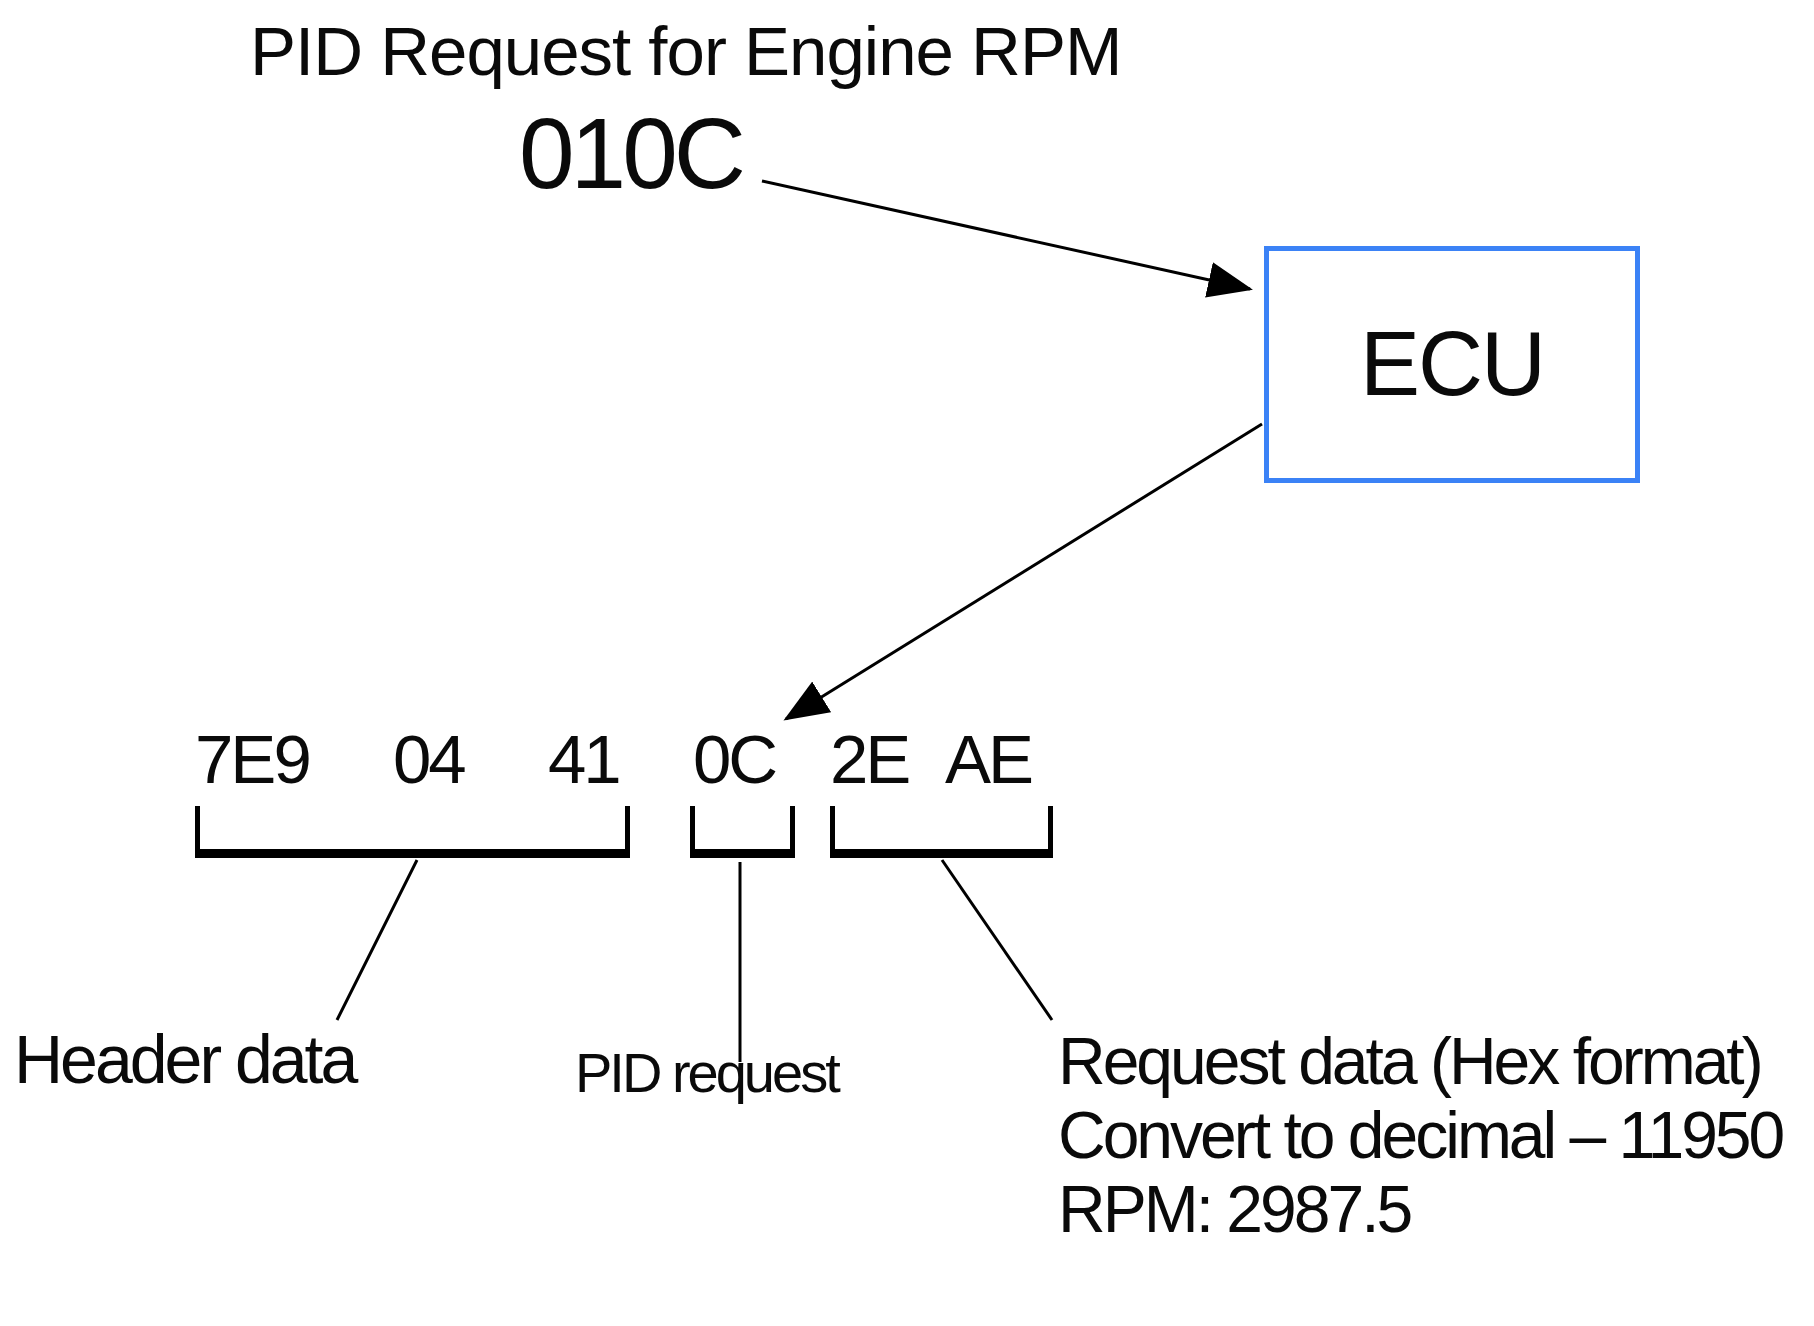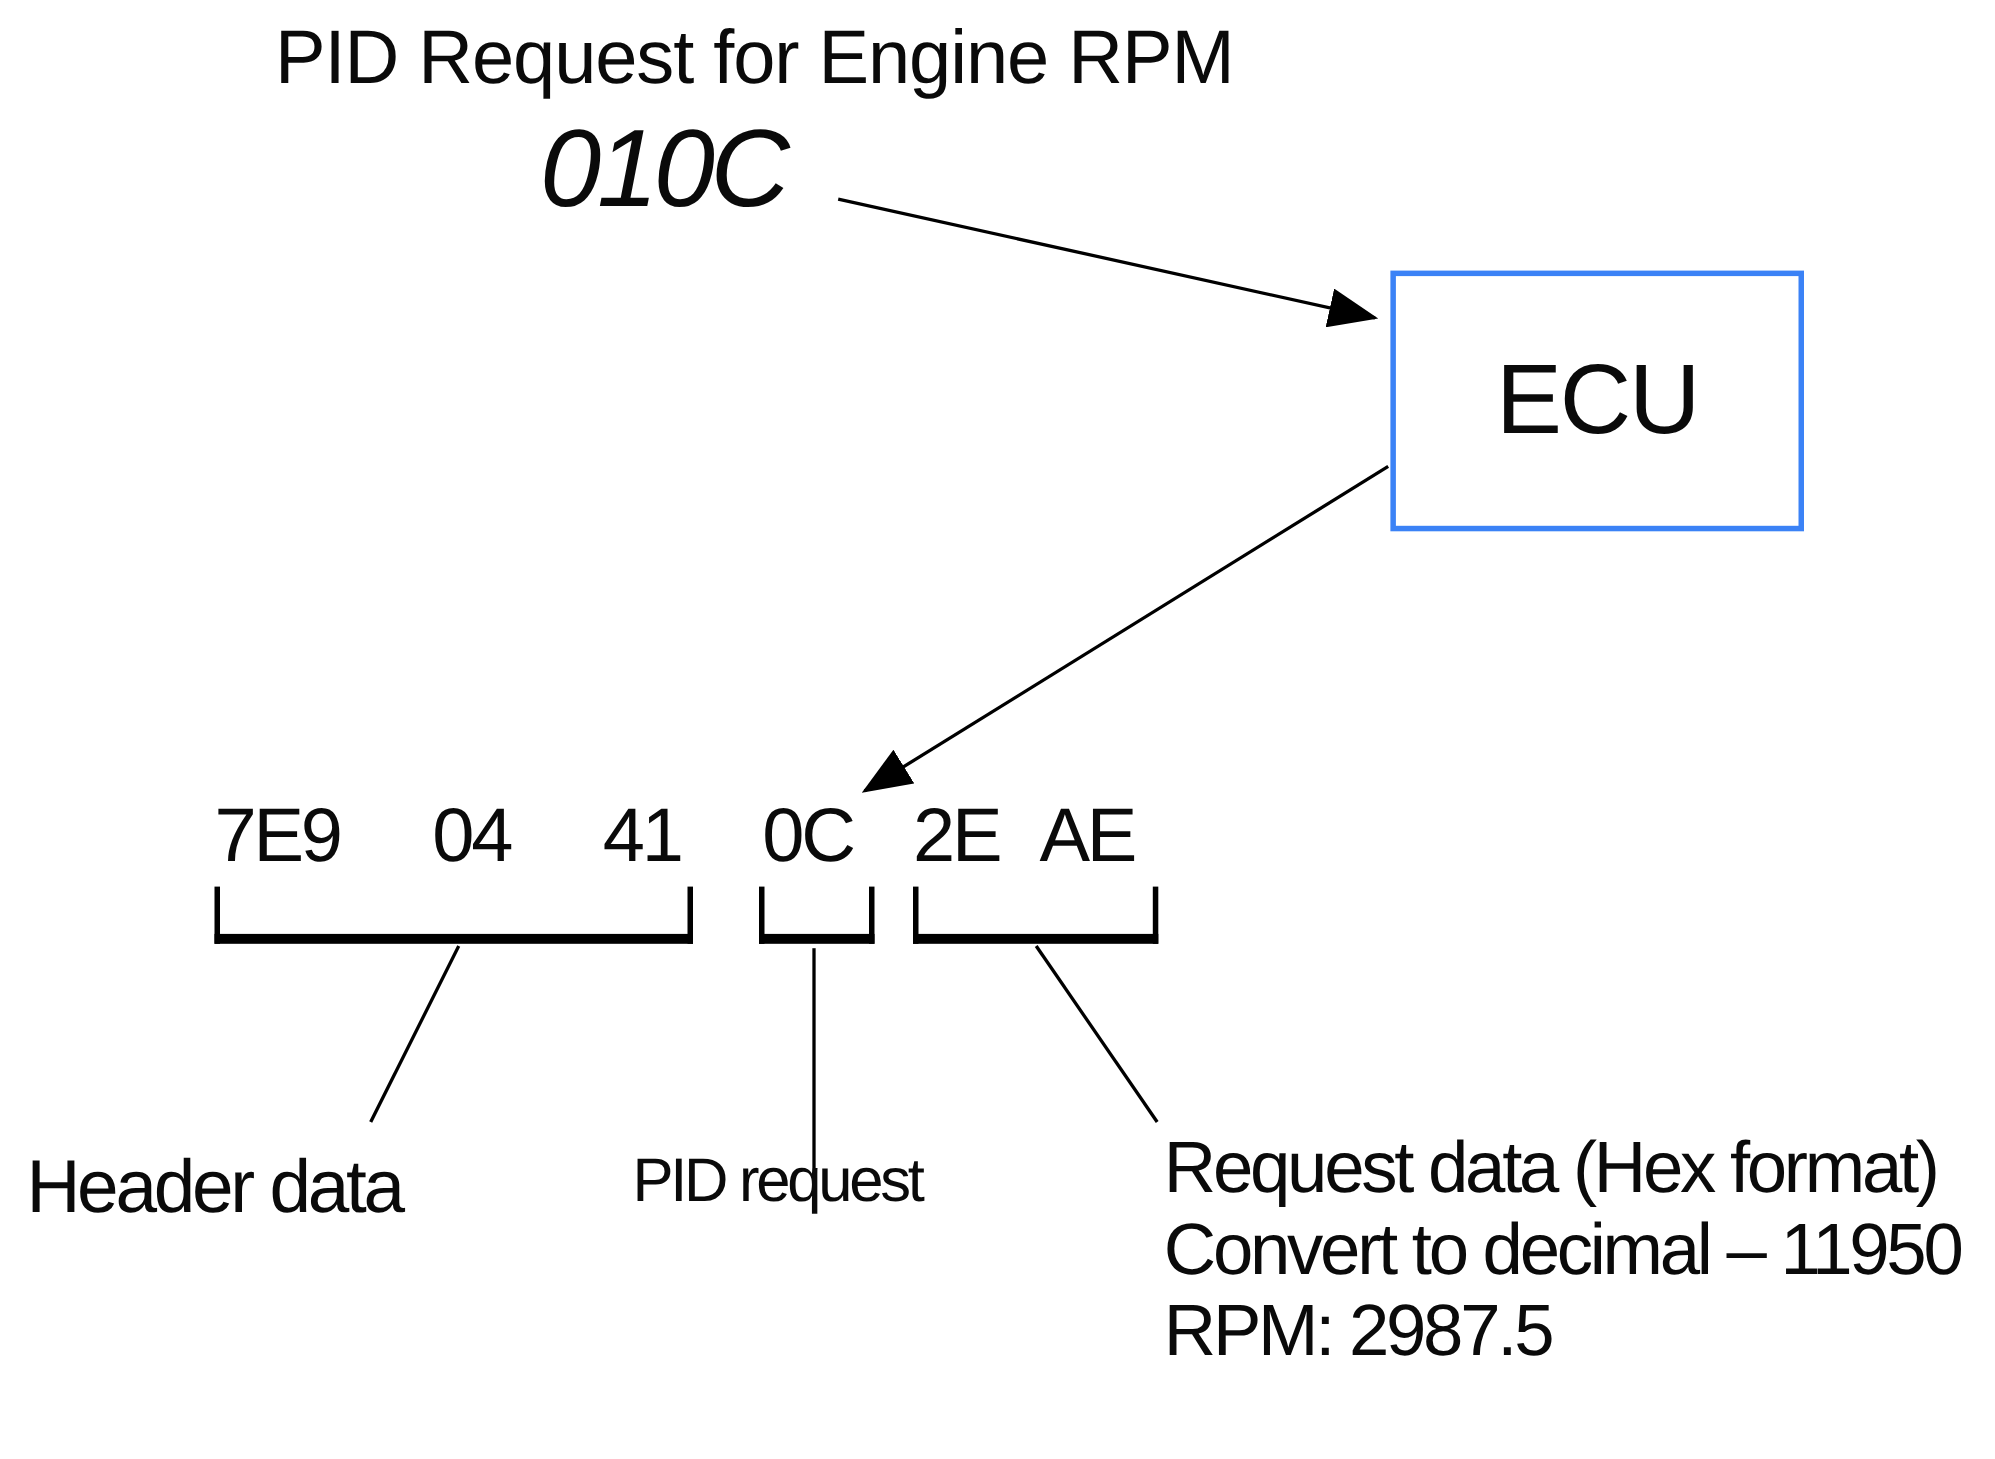--- a/index.html
+++ b/index.html
@@ -7,21 +7,21 @@
     width:1814px;height:1326px;position:relative;overflow:hidden;
     background:#ffffff;color:#0a0a0a;
     font-family:"Liberation Sans", sans-serif;
   }
   .abs{position:absolute;white-space:nowrap;}
   
   .title{
     left:250px;top:12px;font-size:69px;letter-spacing:-1px;
   }
   .req-code{
-    left:491px;top:103px;font-size:100px;letter-spacing:-4px;line-height:1;font-style:italic;
+    left:519px;top:103px;font-size:100px;letter-spacing:-4px;line-height:1;
   }
   
   .ecu-box{
     left:1264px;top:246px;width:376px;height:237px;box-sizing:border-box;
     border:5px solid #3b82f6;display:flex;align-items:center;justify-content:center;
   }
   .ecu-label{font-size:90px;letter-spacing:-2px;}
   
   .hexgroup{
     top:725px;font-size:69px;letter-spacing:-3px;line-height:1;
@@ -30,21 +30,21 @@
   .hg3{left:693px}.hg4{left:830px}.hg5{left:945px}
   
   .bracket{
     position:absolute;top:806px;height:52px;box-sizing:border-box;
     border-left:5px solid #000;border-right:5px solid #000;border-bottom:9px solid #000;
   }
   .br-header{left:195px;width:435px;}
   .br-pid{left:690px;width:105px;}
   .br-resp{left:830px;width:223px;}
   
-  .lbl-header{left:24px;top:1020px;font-size:68px;letter-spacing:-3px;margin-top:20px;}
+  .lbl-header{left:14px;top:1020px;font-size:68px;letter-spacing:-3px;}
   .lbl-pid{left:575px;top:1040px;font-size:56px;letter-spacing:-3px;}
   .resp-block{left:1058px;top:1024px;font-size:66px;letter-spacing:-3px;line-height:74px;}
   svg.overlay{position:absolute;left:0;top:0;}
 </style>
 </head>
 <body>
 
 <div class="abs title">PID Request for Engine RPM</div>
 
 <div class="abs req-code">010C</div>

